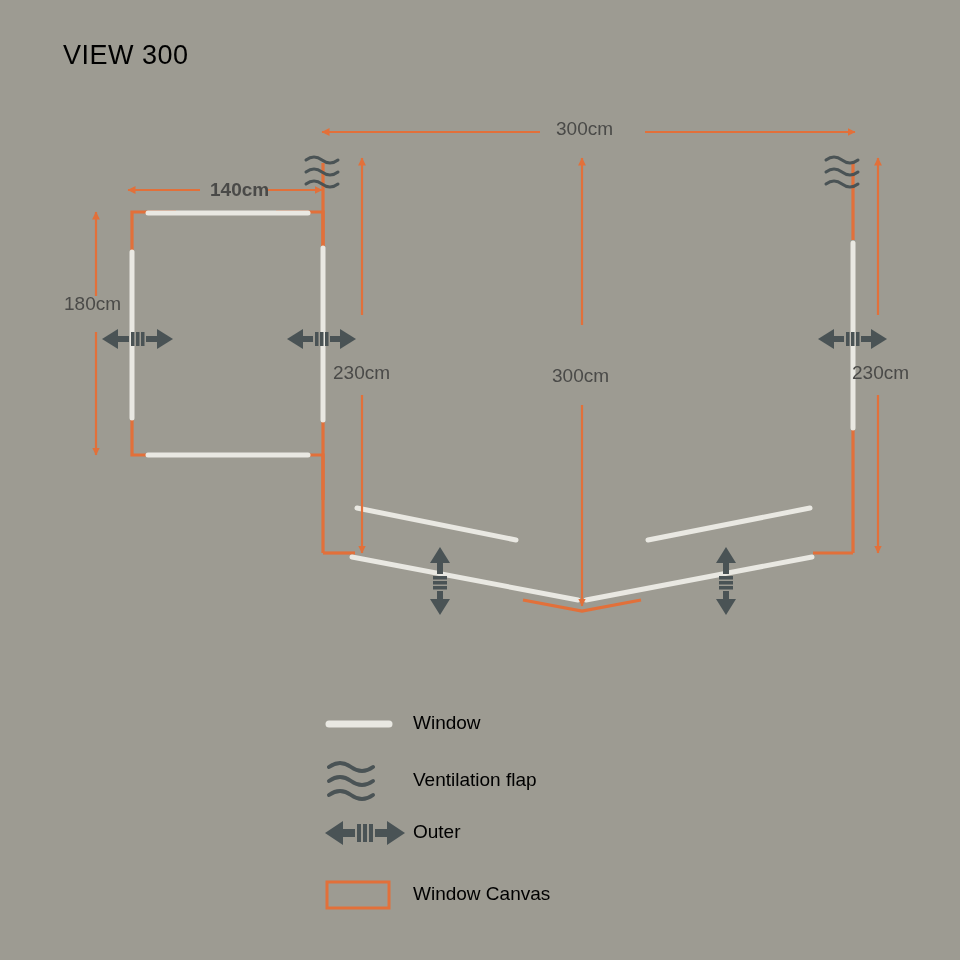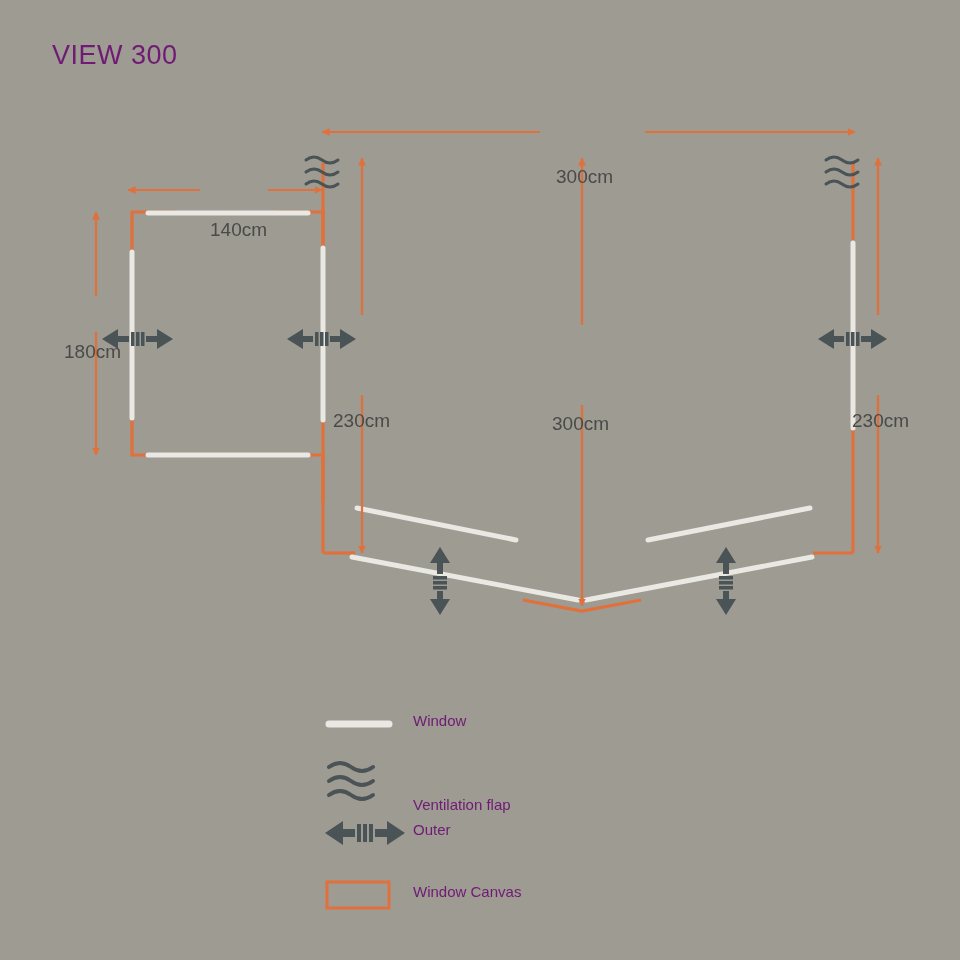--- a/index.html
+++ b/index.html
@@ -17,39 +17,38 @@
   }
   #diagram-svg {
     position: absolute;
     left: 0;
     top: 0;
     width: 960px;
     height: 960px;
   }
   .title-text {
     position: absolute;
-    left: 52px;
+    left: 63px;
     top: 40px;
     font-size: 27px;
     letter-spacing: 0.5px;
-    color: #701a75;
+    color: #000000;
     font-family: "Liberation Sans", sans-serif;
   }
   .dim-label {
     position: absolute;
     font-size: 19px;
     color: #4a4a48;
     font-family: "Liberation Sans", sans-serif;
     white-space: nowrap;
-    margin-top: 48px;
   }
   .legend-label {
     position: absolute;
-    font-size: 15px;
-    color: #701a75;
+    font-size: 19px;
+    color: #000000;
     font-family: "Liberation Sans", sans-serif;
     white-space: nowrap;
   }
 </style>
 </head>
 <body>
 
 <div id="stage">
 
   <div class="title-text">VIEW 300</div>
@@ -193,25 +192,25 @@
       <rect x="363" y="824" width="4" height="18"></rect>
       <rect x="369" y="824" width="4" height="18"></rect>
       <rect x="375" y="829" width="12" height="8"></rect>
       <path d="M405,833 L387,821 L387,845 z"></path>
     </g>
     <g>
       <rect x="327" y="882" width="62" height="26" fill="none" stroke="#e2703a" stroke-width="3"></rect>
     </g>
   </svg>
 
-  <div class="dim-label" style="left:210px; top:171px;">140cm</div>
+  <div class="dim-label" style="left:210px; top:179px;font-weight:bold;">140cm</div>
   <div class="dim-label" style="left:556px; top:118px;">300cm</div>
   <div class="dim-label" style="left:64px; top:293px;">180cm</div>
   <div class="dim-label" style="left:333px; top:362px;">230cm</div>
   <div class="dim-label" style="left:552px; top:365px;">300cm</div>
   <div class="dim-label" style="left:852px; top:362px;">230cm</div>
 
   <div class="legend-label" style="left:413px; top:712px;">Window</div>
-  <div class="legend-label" style="left:413px; top:796px;">Ventilation flap</div>
+  <div class="legend-label" style="left:413px; top:769px;">Ventilation flap</div>
   <div class="legend-label" style="left:413px; top:821px;">Outer</div>
   <div class="legend-label" style="left:413px; top:883px;">Window Canvas</div>
 
 </div>
 
 </body></html>

